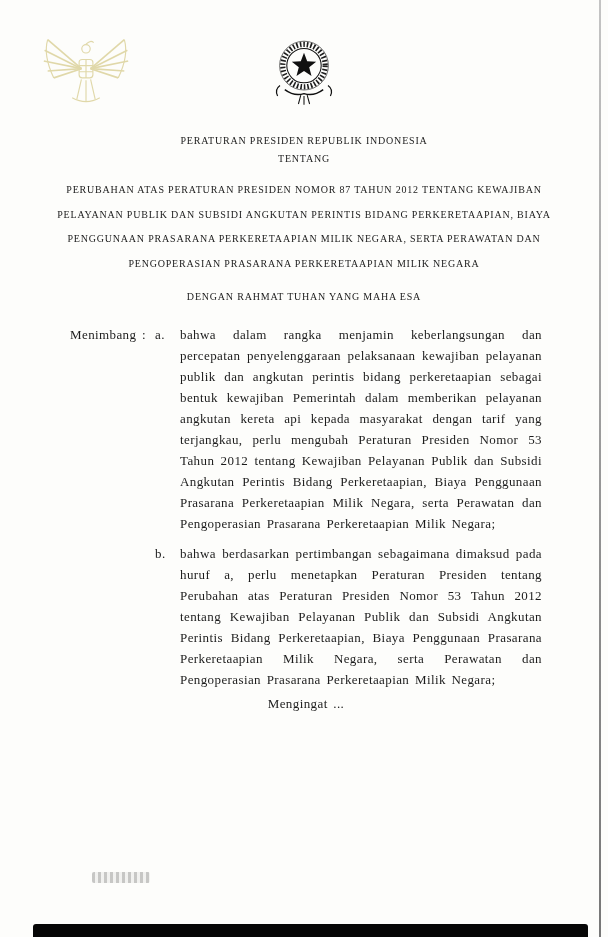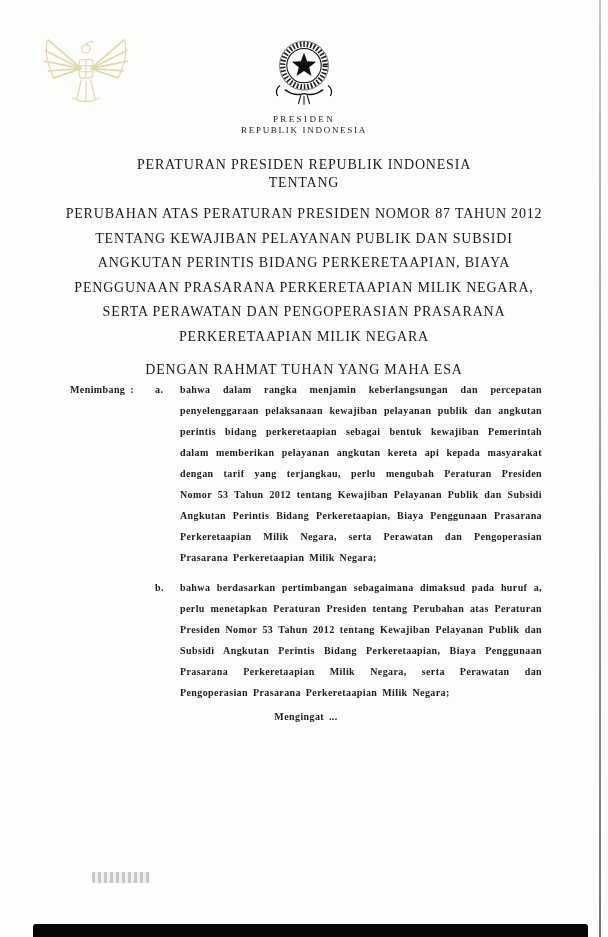--- a/index.html
+++ b/index.html
@@ -20,32 +20,32 @@
   .watermark {
     position:absolute; top:28px; left:40px; opacity:.55; filter:blur(.4px);
   }
   .seal-wrap { padding-top:28px; text-align:center; line-height:0; }
   .org {
     text-align:center; font-size:9px; letter-spacing:2.4px;
     line-height:11px; color:#222; margin-top:2px;
   }
   .org .l2 { letter-spacing:1.7px; }
   .doc-title {
-    text-align:center; font-size:14px; letter-spacing:.8px;
+    text-align:center; font-size:10px; letter-spacing:.8px;
     line-height:18px; color:#1b1b1b;
   }
   .t1 { margin-top:20px; }
   .t2 { margin-top:11px; }
   .t3 { }
   .subject { margin:10px auto 0; max-width:500px; line-height:24.5px; }
   .invocation { margin-top:12px; }
   .authority { margin-top:11px; }
   .body-block {
-    padding:0 66px 0 70px;
-    font-size:10px; line-height:21px; letter-spacing:.4px; word-spacing:2px;font-weight:bold;
+    margin-top:18px; padding:0 66px 0 70px;
+    font-size:13px; line-height:21px; letter-spacing:.4px; word-spacing:2px;
   }
   .row { display:flex; align-items:flex-start; }
   .row + .row { margin-top:9px; }
   .c-label { flex:0 0 85px; }
   .c-marker { flex:0 0 25px; }
   .c-text { flex:1; text-align:justify; }
   .catchword { margin-top:3px; text-align:center; }
   .smudge {
     position:absolute; left:92px; bottom:54px; width:58px; height:11px;
     background:repeating-linear-gradient(90deg, rgba(110,110,110,.38) 0 3px, rgba(160,160,160,.12) 3px 6px);
@@ -90,24 +90,20 @@
       <circle cx="50" cy="47" r="26.5" fill="none" stroke="#111" stroke-width="6.5" stroke-dasharray="2 2.4" opacity="0.95"></circle>
       <circle cx="50" cy="47" r="21.5" fill="none" stroke="#111" stroke-width="1.3"></circle>
       <path d="M50,31 L54,41.5 L65.2,42.1 L56.5,49.1 L59.4,59.9 L50,53.8 L40.6,59.9 L43.5,49.1 L34.8,42.1 L46,41.5 Z" fill="#101010"></path>
       <path d="M26 77 Q38 86 50 82 Q62 86 74 77" fill="none" stroke="#111" stroke-width="1.8"></path>
       <path d="M20 72 q-7 5 -3 13" fill="none" stroke="#111" stroke-width="1.5"></path>
       <path d="M80 72 q7 5 3 13" fill="none" stroke="#111" stroke-width="1.5"></path>
       <path d="M46 84 l-3 11 M50 85 l0 11 M54 84 l3 11" stroke="#111" stroke-width="1.3"></path>
     </svg>
   </div>
 
-  <div class="org">
-    <div>PRESIDEN</div>
-    <div class="l2">REPUBLIK INDONESIA</div>
-  </div>
 
   <div class="doc-title t1">PERATURAN PRESIDEN REPUBLIK INDONESIA</div>
   <div class="doc-title t3">TENTANG</div>
   <div class="doc-title subject">PERUBAHAN ATAS PERATURAN PRESIDEN NOMOR 87 TAHUN 2012 TENTANG KEWAJIBAN PELAYANAN PUBLIK DAN SUBSIDI ANGKUTAN PERINTIS BIDANG PERKERETAAPIAN, BIAYA PENGGUNAAN PRASARANA PERKERETAAPIAN MILIK NEGARA, SERTA PERAWATAN DAN PENGOPERASIAN PRASARANA PERKERETAAPIAN MILIK NEGARA</div>
   <div class="doc-title invocation">DENGAN RAHMAT TUHAN YANG MAHA ESA</div>
 
   <div class="body-block">
     <div class="row">
       <div class="c-label">Menimbang :</div>
       <div class="c-marker">a.</div>

